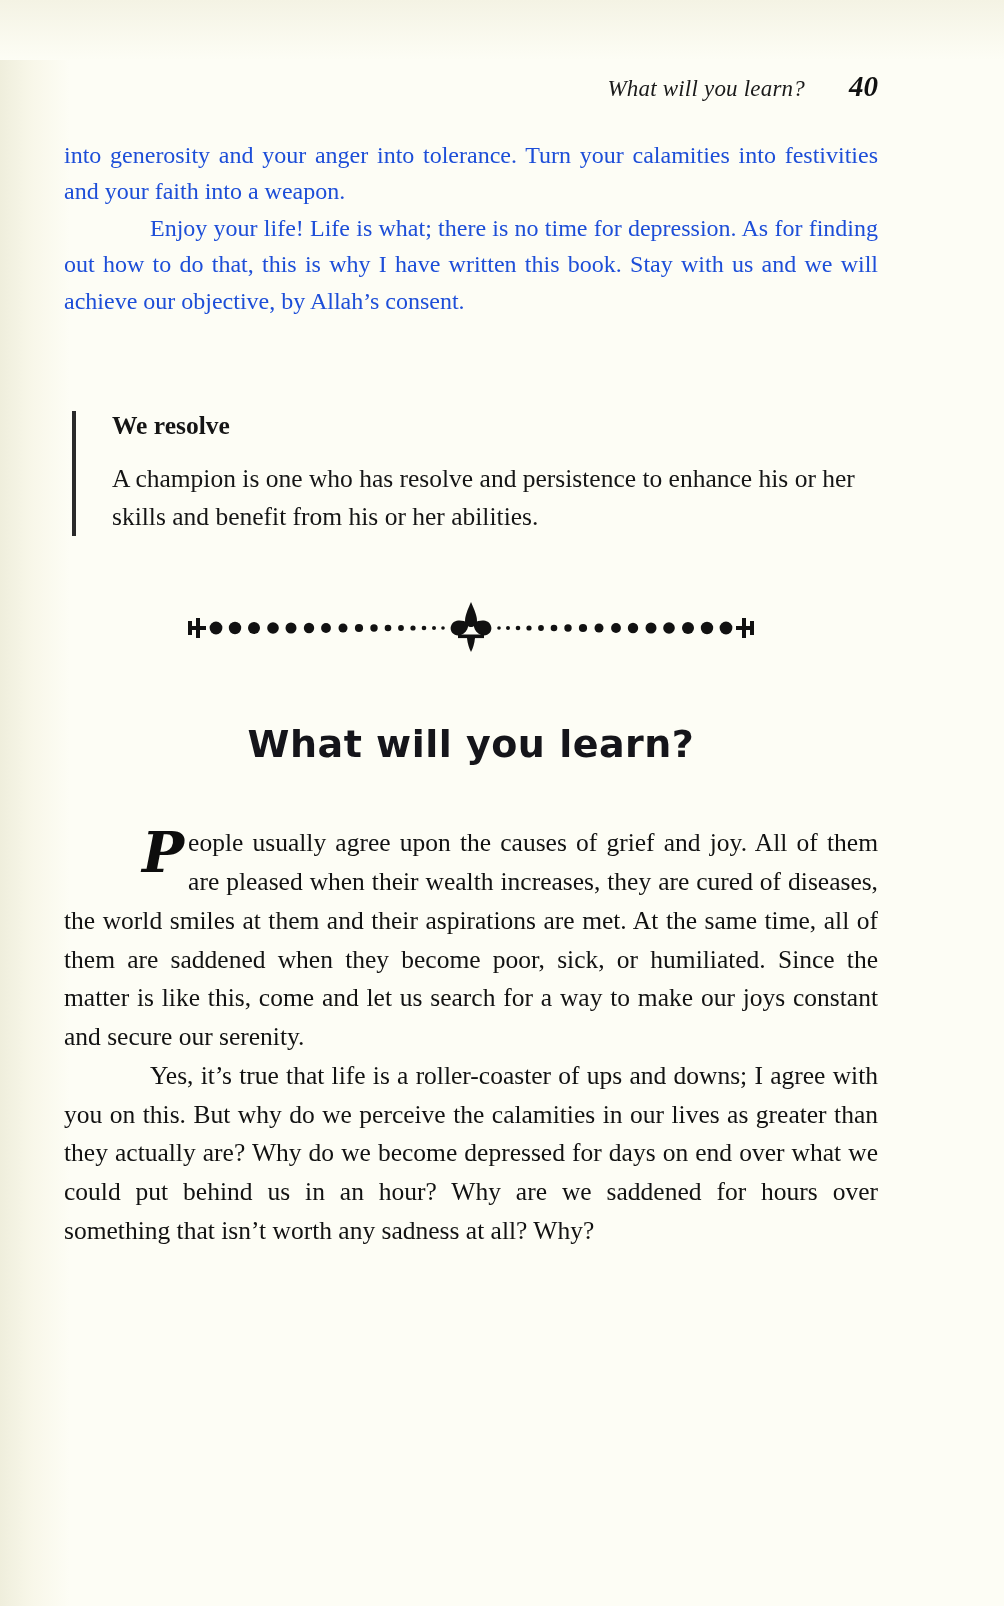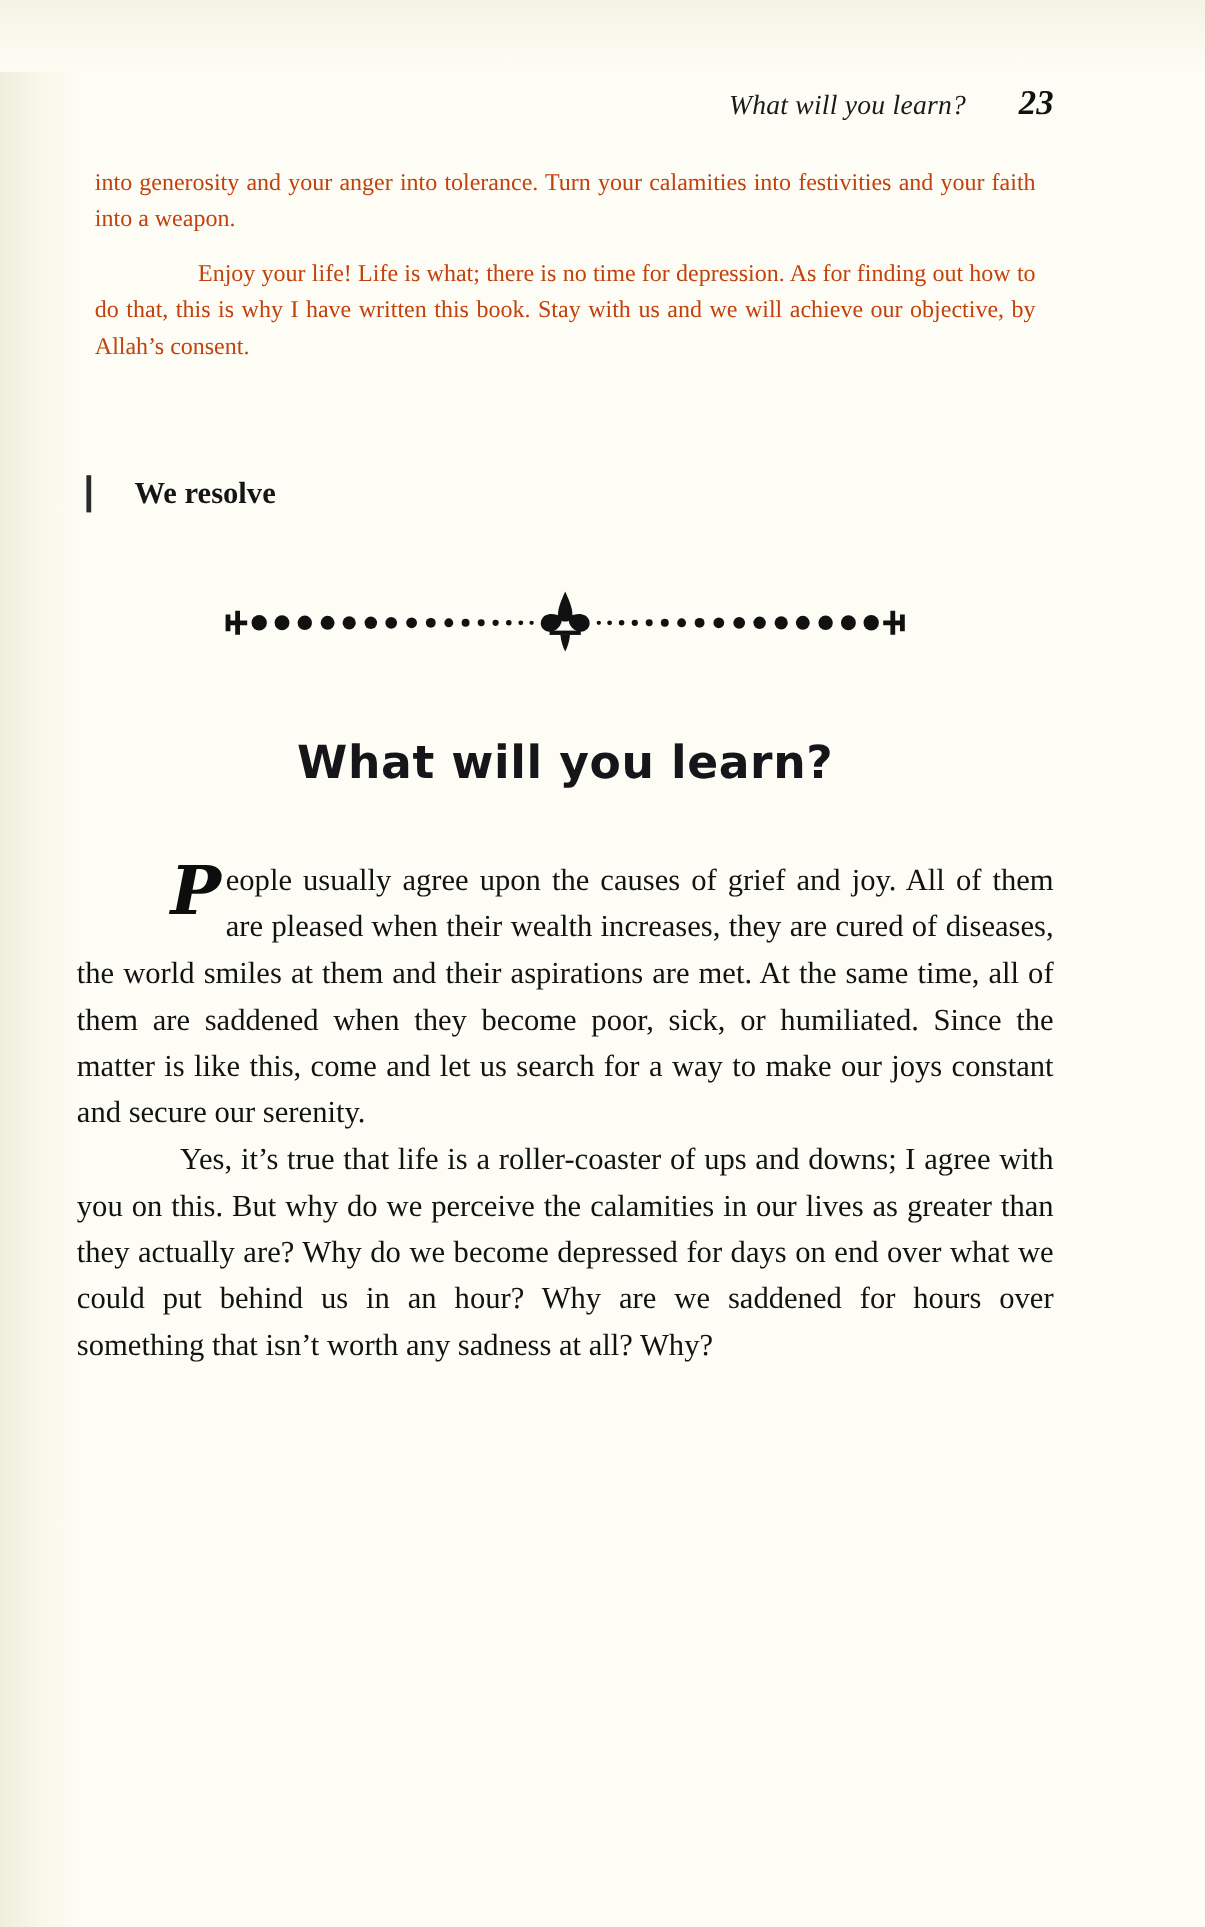--- a/index.html
+++ b/index.html
@@ -56,26 +56,26 @@
     font-style: italic;
     font-size: 29px;
     font-weight: bold;
     color: #111;
   }
   
   .body-block {
     margin-top: 34px;
   }
   p.para {
-    margin: 15px;
-    font-size: 20px;
+    margin: 0;
+    font-size: 24px;
     line-height: 1.52;
     text-align: justify;
     text-justify: inter-word;
-    color: #c2410c;
+    color: #1d4ed8;
     -webkit-hyphens: none;
     hyphens: none;
   }
   p.indent {
     text-indent: 86px;
   }
   
   .callout {
     margin-top: 92px;
     margin-left: 8px;
@@ -149,30 +149,31 @@
 </head>
 <body>
 
 <div class="page-shade-left"></div>
 <div class="page-shade-top"></div>
 
 <div class="page">
 
   <div class="running-head">
     <div class="running-title">What will you learn?</div>
-    <div class="page-number">23</div>
+    <div class="page-number">40</div>
   </div>
 
   <div class="body-block">
     <p class="para">into generosity and your anger into tolerance. Turn your calamities into festivities and your faith into a weapon.</p>
     <p class="para indent">Enjoy your life! Life is what; there is no time for depression. As for finding out how to do that, this is why I have written this book. Stay with us and we will achieve our objective, by Allah’s consent.</p>
   </div>
 
   <div class="callout">
     <p class="callout-title">We resolve</p>
+    <p class="callout-text">A champion is one who has resolve and persistence to enhance his or her skills and benefit from his or her abilities.</p>
   </div>
 
   <div class="divider">
     <span>
       <svg width="570" height="56" viewBox="0 0 570 56" xmlns="http://www.w3.org/2000/svg">
         <g fill="#111111">
 
           <path d="M4 26 h16 v4 H4z"></path>
           <path d="M10 18 h4 v20 h-4z"></path>
           <path d="M2 21 h4 v14 H2z"></path>

